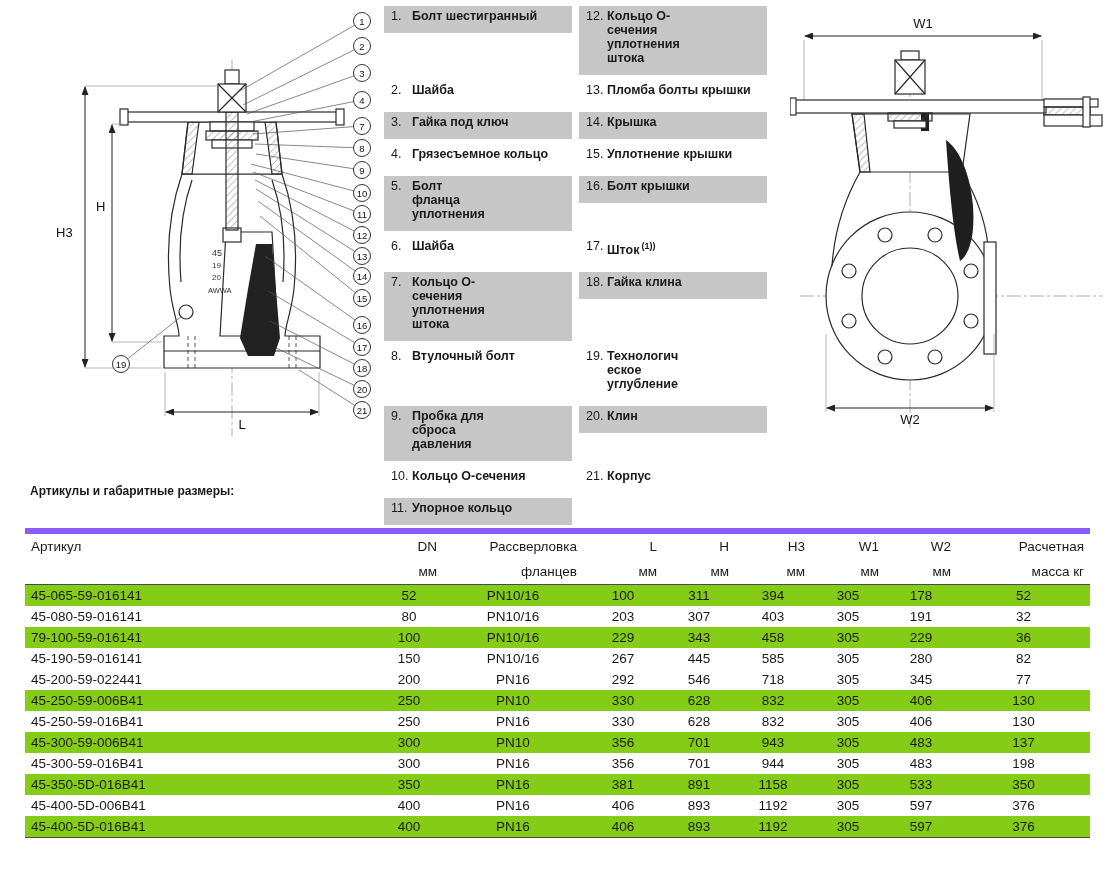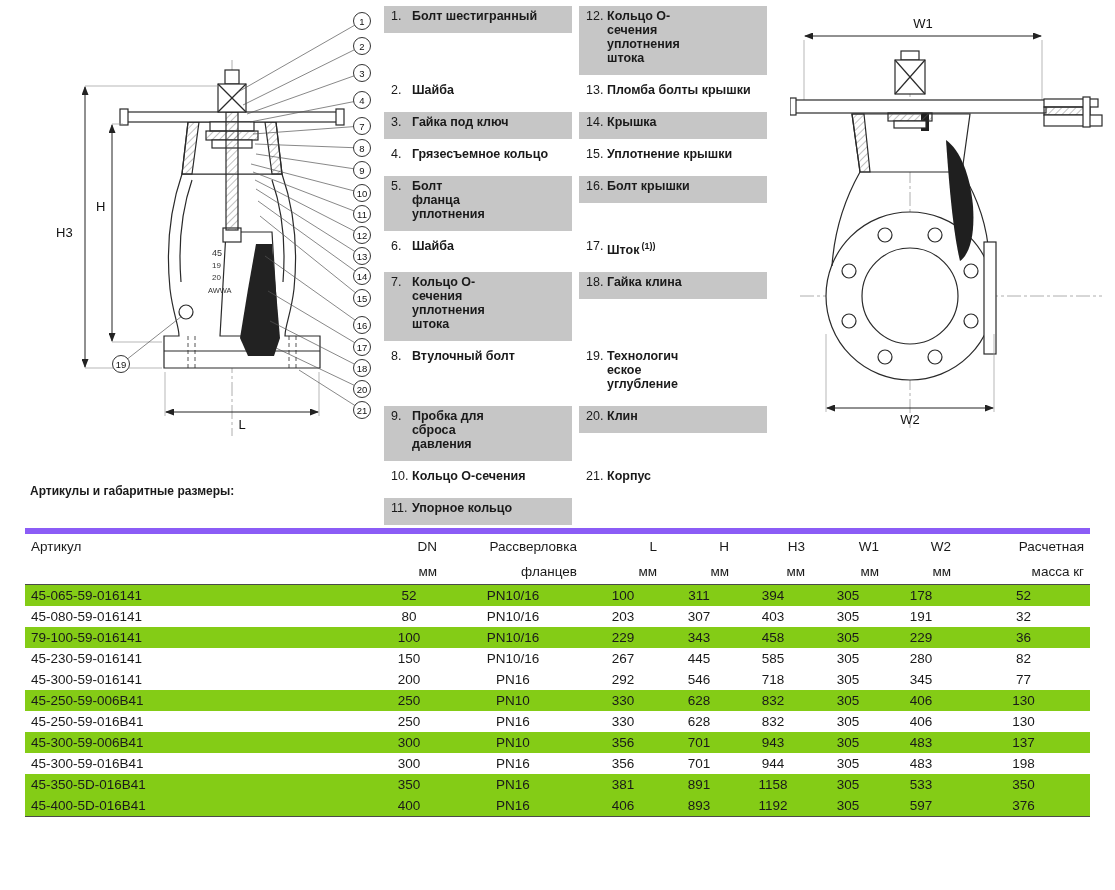--- a/index.html
+++ b/index.html
@@ -476,32 +476,32 @@
             <td>100</td>
             <td>PN10/16</td>
             <td>229</td>
             <td>343</td>
             <td>458</td>
             <td>305</td>
             <td>229</td>
             <td>36</td>
           </tr>
           <tr>
-            <td>45-230-59-016141</td>
+            <td>45-190-59-016141</td>
             <td>150</td>
             <td>PN10/16</td>
             <td>267</td>
             <td>445</td>
             <td>585</td>
             <td>305</td>
             <td>280</td>
             <td>82</td>
           </tr>
           <tr>
-            <td>45-300-59-016141</td>
+            <td>45-200-59-022441</td>
             <td>200</td>
             <td>PN16</td>
             <td>292</td>
             <td>546</td>
             <td>718</td>
             <td>305</td>
             <td>345</td>
             <td>77</td>
           </tr>
           <tr class="shaded">
@@ -552,20 +552,31 @@
             <td>45-350-5D-016B41</td>
             <td>350</td>
             <td>PN16</td>
             <td>381</td>
             <td>891</td>
             <td>1158</td>
             <td>305</td>
             <td>533</td>
             <td>350</td>
           </tr>
+          <tr>
+            <td>45-400-5D-006B41</td>
+            <td>400</td>
+            <td>PN16</td>
+            <td>406</td>
+            <td>893</td>
+            <td>1192</td>
+            <td>305</td>
+            <td>597</td>
+            <td>376</td>
+          </tr>
           <tr class="shaded">
             <td>45-400-5D-016B41</td>
             <td>400</td>
             <td>PN16</td>
             <td>406</td>
             <td>893</td>
             <td>1192</td>
             <td>305</td>
             <td>597</td>
             <td>376</td>

